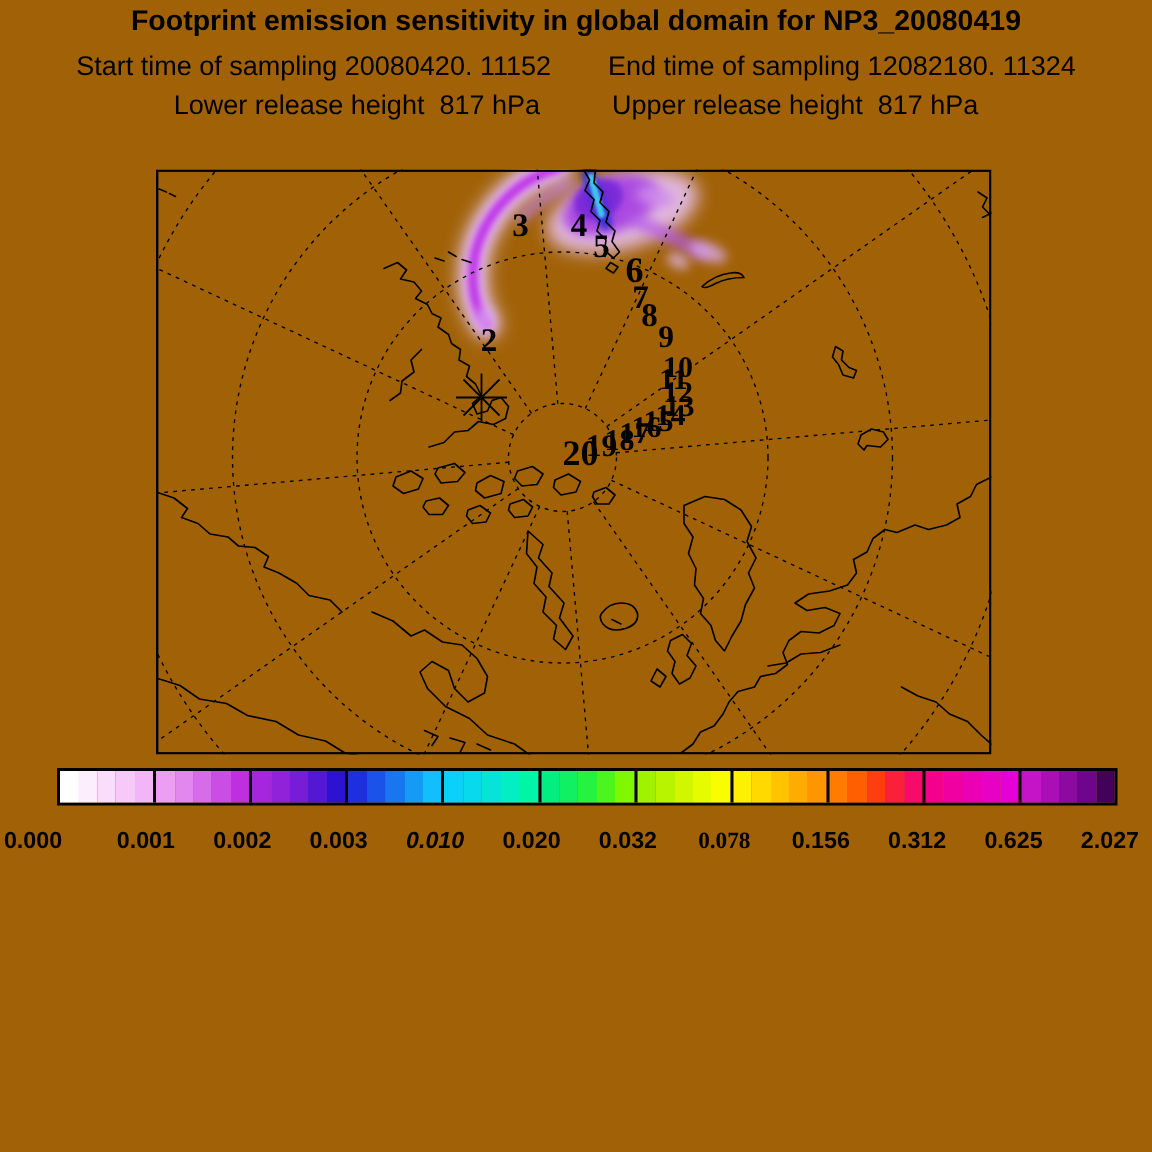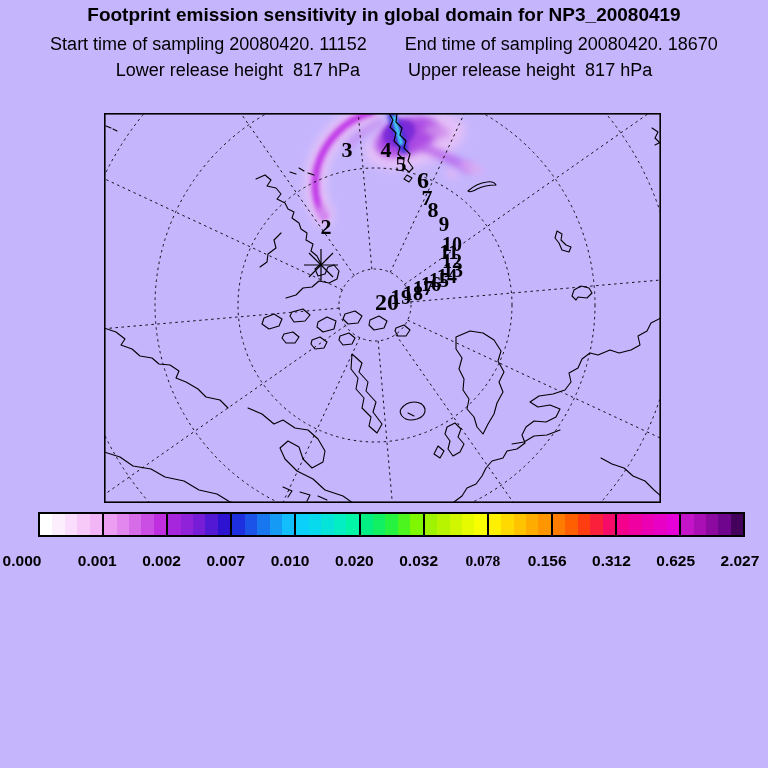--- a/index.html
+++ b/index.html
@@ -1,16 +1,16 @@
 <!DOCTYPE html>
 <html><head>
 <meta charset="utf-8">
 <style>
   html,body{margin:0;padding:0;background:#fff}
-  .page{position:relative;width:768px;height:768px;background:#c4b5fd;
+  .page{position:relative;width:768px;height:768px;background:#a16207;
         font-family:"Liberation Sans",sans-serif;color:#000;overflow:hidden}
   .hline{position:absolute;left:0;width:768px;display:flex;justify-content:center;
          white-space:pre;line-height:1.15}
   .title{top:4px;font-size:19px;font-weight:bold}
   .l2{top:34px;font-size:18px;gap:38px}
   .l3{top:60px;font-size:18px;gap:48px}
   .l4{top:86px;font-size:18px}
   .mapwrap{position:absolute;left:104px;top:113px;width:557px;height:390px}
   svg{display:block}
   .frame{fill:none;stroke:#000;stroke-width:1.6}
@@ -33,21 +33,21 @@
 </head>
 <body>
 
 <div class="page">
 
   <div class="hline title">
     <span>Footprint emission sensitivity in global domain for NP3_20080419</span>
   </div>
   <div class="hline l2">
     <span>Start time of sampling 20080420. 11152</span>
-    <span>End time of sampling 20080420. 18670</span>
+    <span>End time of sampling 12082180. 11324</span>
   </div>
   <div class="hline l3">
     <span>Lower release height  817 hPa</span>
     <span>Upper release height  817 hPa</span>
   </div>
 
   <div class="mapwrap">
     <svg width="557" height="390" viewBox="104 113 557 390">
       <defs>
         <filter id="b1" x="-60%" y="-60%" width="220%" height="220%">
@@ -211,22 +211,22 @@
       <div class="cbcell seg" style="background: rgb(196, 20, 200);"></div>
       <div class="cbcell" style="background: rgb(169, 15, 181);"></div>
       <div class="cbcell" style="background: rgb(141, 10, 161);"></div>
       <div class="cbcell" style="background: rgb(112, 5, 141);"></div>
       <div class="cbcell" style="background: rgb(67, 1, 92);"></div>
     </div>
   <div class="cbticks">
       <span class="cbtick" style="left: 22px;">0.000</span>
       <span class="cbtick" style="left: 97.27px;">0.001</span>
       <span class="cbtick" style="left: 161.54px;">0.002</span>
-      <span class="cbtick" style="left: 225.81px;">0.007</span>
-      <span class="cbtick" style="left: 290.08px;">0.010</span>
+      <span class="cbtick" style="left: 225.81px;">0.003</span>
+      <span class="cbtick" style="left: 290.08px; font-style: italic;">0.010</span>
       <span class="cbtick" style="left: 354.35px;">0.020</span>
       <span class="cbtick" style="left: 418.62px;">0.032</span>
       <span class="cbtick" style="left: 482.89px; font-family: Liberation Serif, serif;">0.078</span>
       <span class="cbtick" style="left: 547.16px;">0.156</span>
       <span class="cbtick" style="left: 611.43px;">0.312</span>
       <span class="cbtick" style="left: 675.7px;">0.625</span>
       <span class="cbtick" style="left: 739.97px;">2.027</span>
     </div>
 
 

